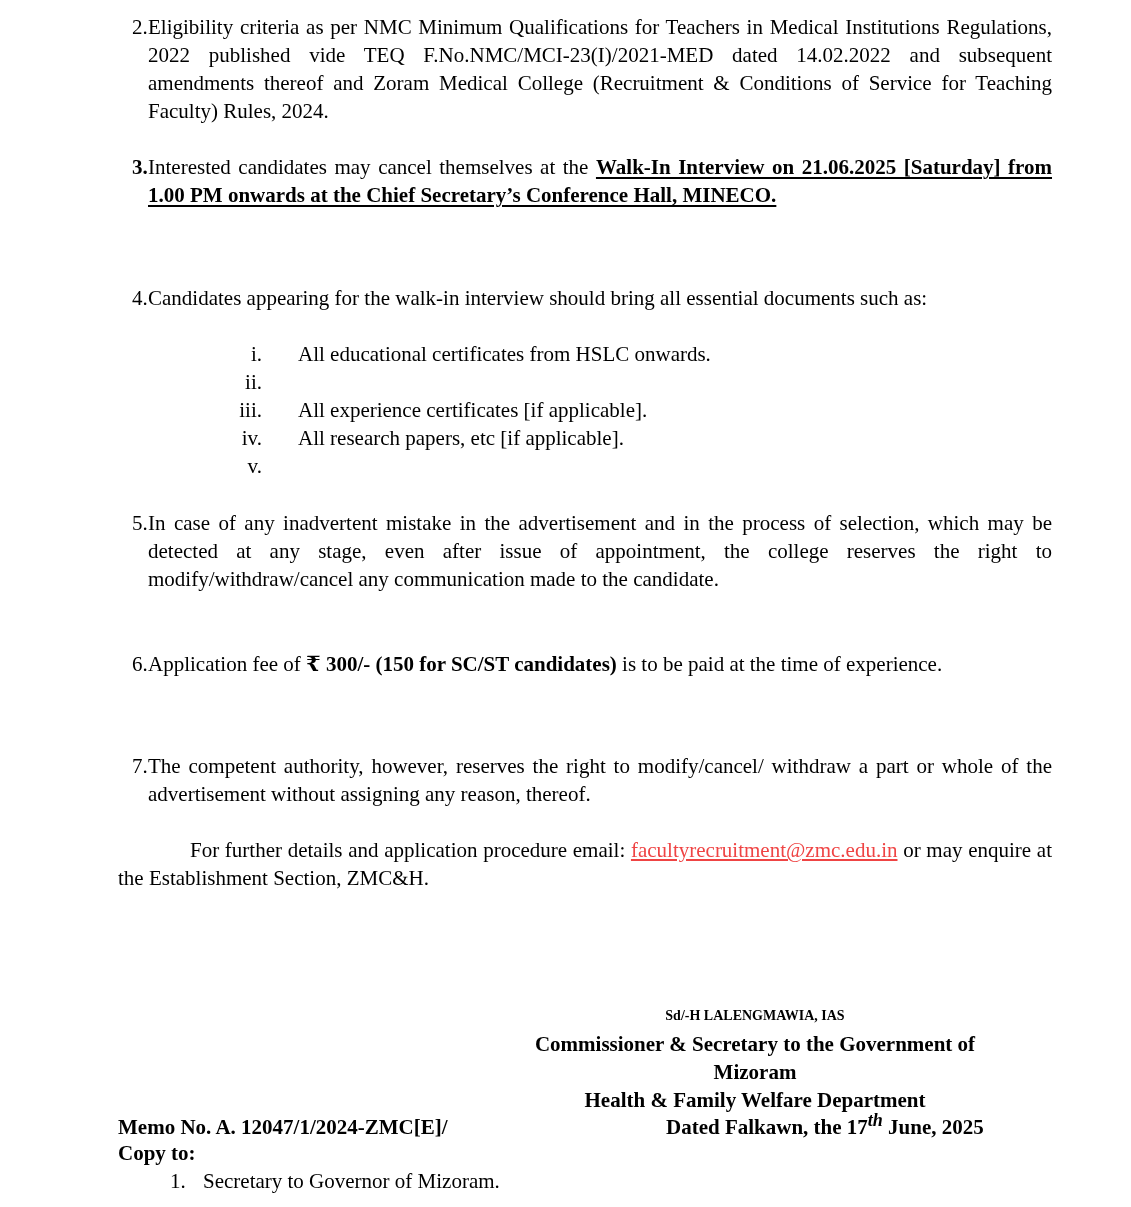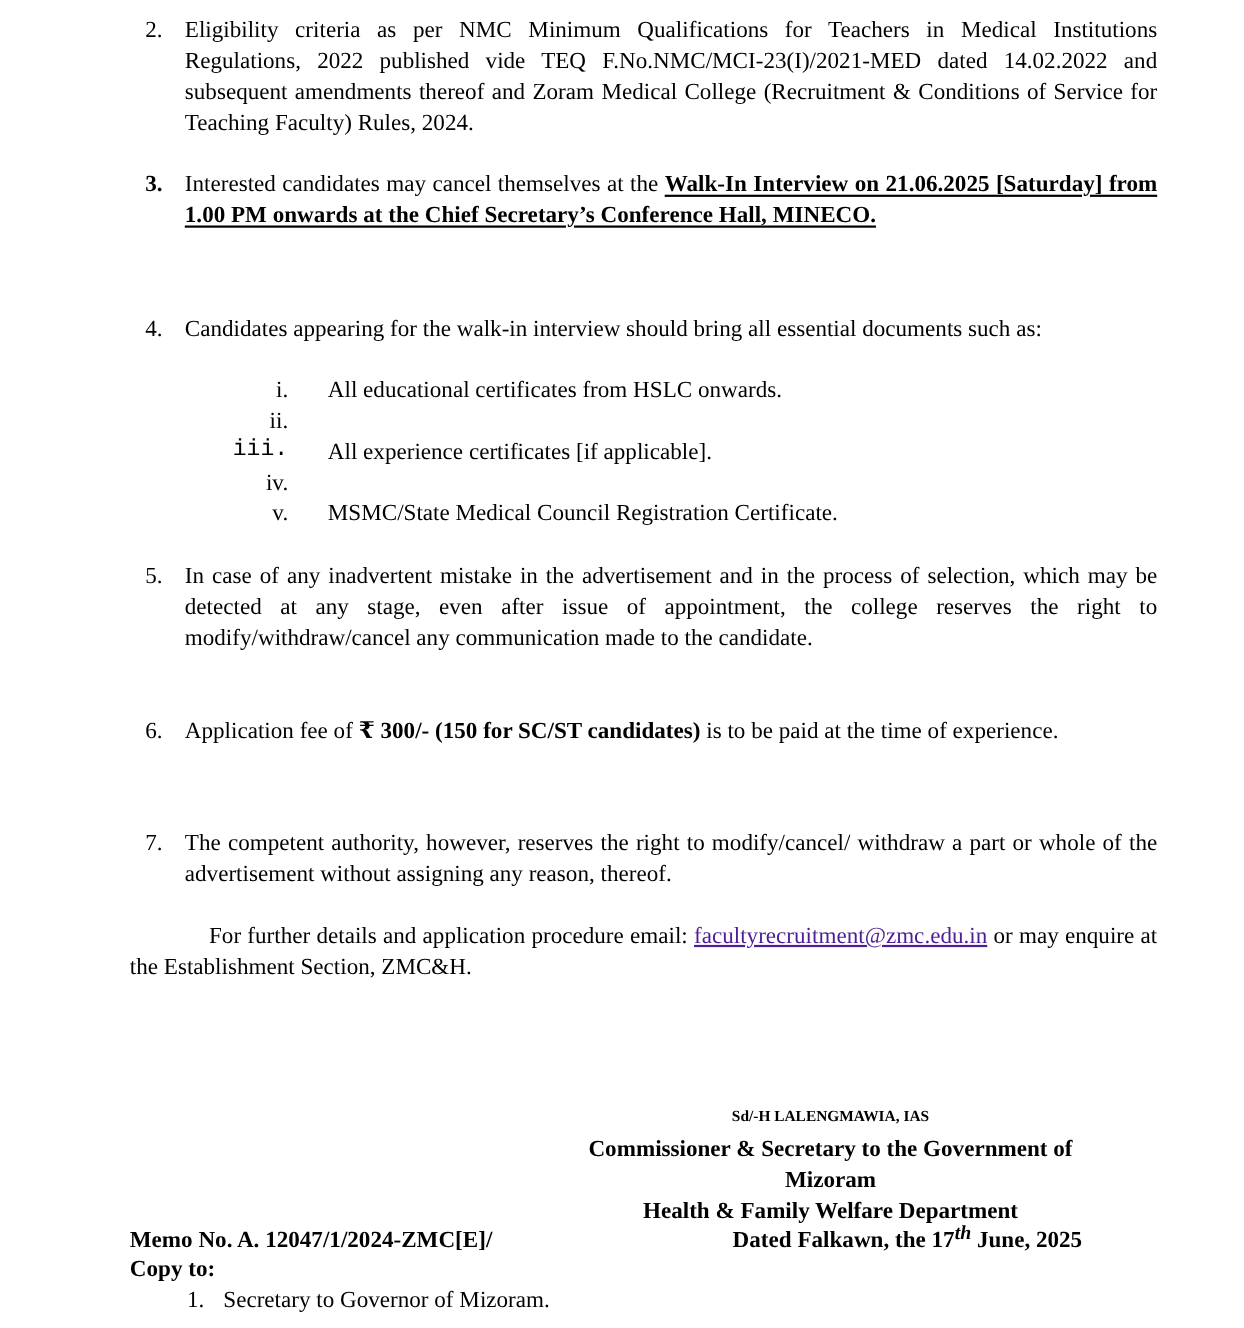--- a/index.html
+++ b/index.html
@@ -22,21 +22,21 @@
       left: 132px;
       width: 920px;
     }
     .num {
       position: absolute;
       left: 0;
       top: 0;
       width: 36px;
     }
     .text {
-      margin-left: 36px;
+      margin-left: 16px;
       text-align: justify;
     }
     .bold { font-weight: bold; }
     .uline { text-decoration: underline; text-decoration-thickness: 2px; text-underline-offset: 3px; }
     .sublist {
       position: absolute;
       left: 200px;
       width: 800px;
     }
     .subrow {
@@ -56,21 +56,21 @@
       white-space: nowrap;
     }
     .email-para {
       position: absolute;
       left: 118px;
       width: 934px;
       top: 836px;
       text-align: justify;
     }
     .email-link {
-      color: #4c1d95;
+      color: #ef4444;
       text-decoration: underline;
     }
     .sig {
       position: absolute;
       left: 470px;
       width: 570px;
       text-align: center;
       font-weight: bold;
     }
     .sig-name {
@@ -132,29 +132,29 @@
 
 <div class="sublist" style="top:340px;">
   <div class="subrow">
     <span class="subnum" style="right:auto; left:0; width:62px;">i.</span>
     <span class="subtext">All educational certificates from HSLC onwards.</span>
   </div>
   <div class="subrow">
     <span class="subnum" style="right:auto; left:0; width:62px;">ii.</span>
   </div>
   <div class="subrow">
-    <span class="subnum" style="right:auto; left:0; width:62px;font-family:Liberation Mono, monospace;">iii.</span>
+    <span class="subnum" style="right:auto; left:0; width:62px;">iii.</span>
     <span class="subtext">All experience certificates [if applicable].</span>
   </div>
   <div class="subrow">
     <span class="subnum" style="right:auto; left:0; width:62px;">iv.</span>
+    <span class="subtext">All research papers, etc [if applicable].</span>
   </div>
   <div class="subrow">
     <span class="subnum" style="right:auto; left:0; width:62px;">v.</span>
-    <span class="subtext">MSMC/State Medical Council Registration Certificate.</span>
   </div>
 </div>
 
 <div class="item" style="top:509px;">
   <span class="num">5.</span>
   <div class="text">In case of any inadvertent mistake in the advertisement and in the process of selection, which may be detected at any stage, even after issue of appointment, the college reserves the right to modify/withdraw/cancel any communication made to the candidate.</div>
 </div>
 
 <div class="item" style="top:650px;">
   <span class="num">6.</span>

